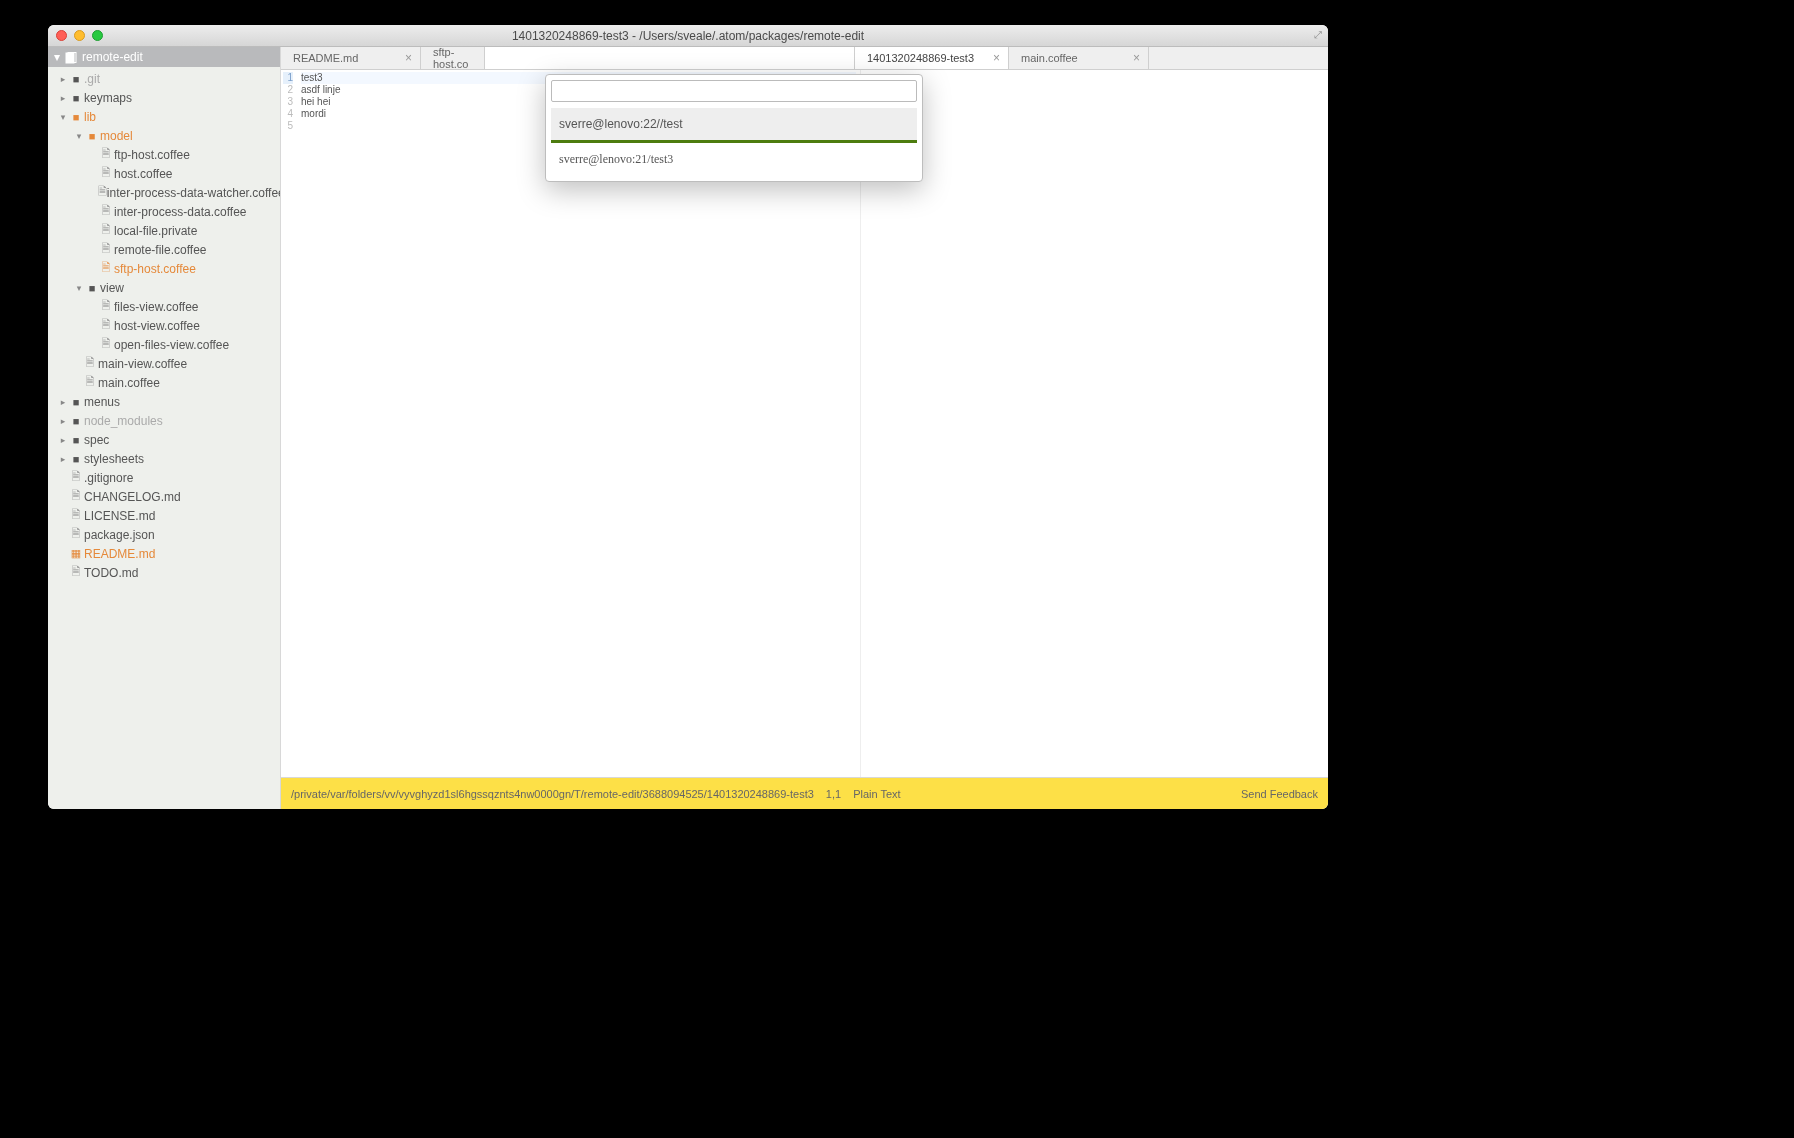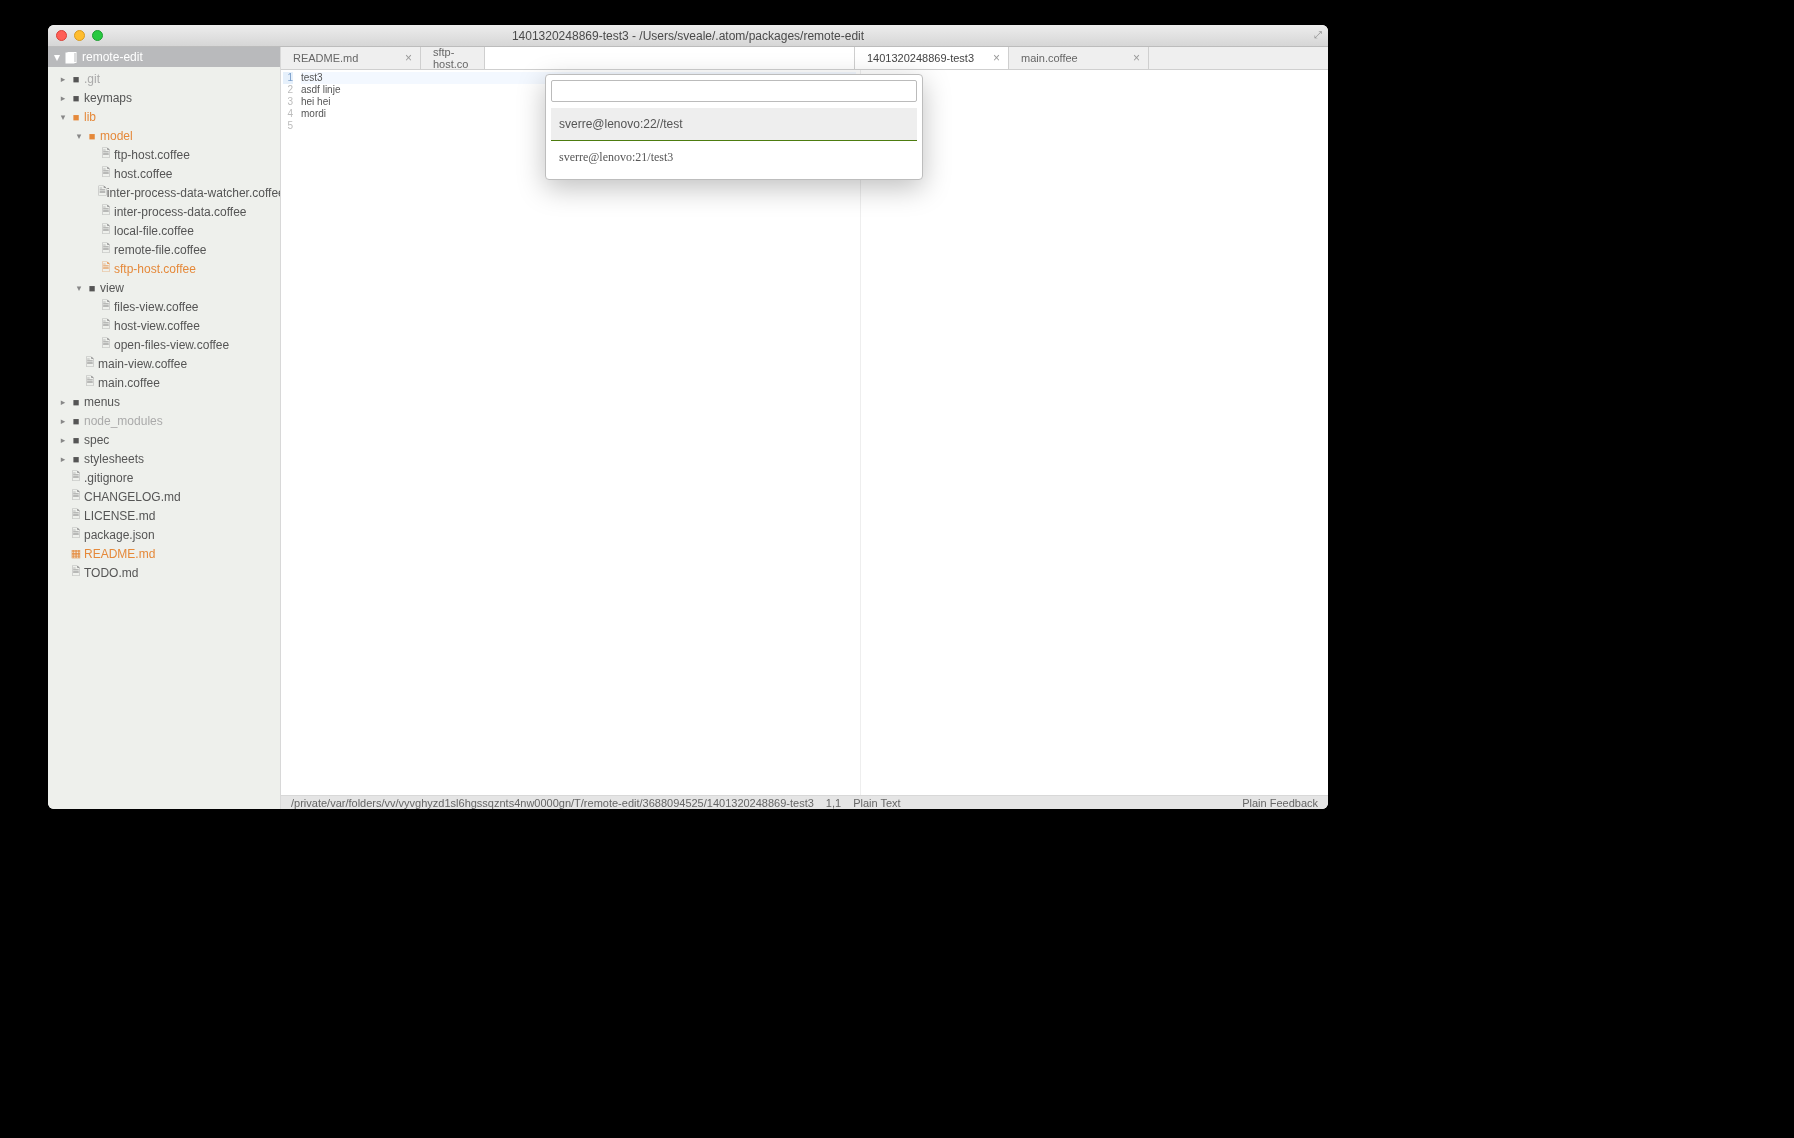--- a/index.html
+++ b/index.html
@@ -104,22 +104,22 @@
     font-family: Menlo, monospace;
     font-size: 10px;
     padding: 2px 4px;
     color: #555;
     flex: 1;
   }
   .code .line { height: 12px; line-height: 12px; white-space: pre; }
   .code .line.current { background: #f3f8ff; }
   .right-margin { width: 468px; border-left: 1px solid #eee; }
   .statusbar {
-    height: 14px;
-    background: #e5e5e5;
+    height: 32px;
+    background: #fde047;
     border-top: 1px solid #d8d8d8;
     display: flex;
     align-items: center;
     font-size: 11px;
     color: #666;
     padding: 0 10px;
     justify-content: space-between;
   }
   .status-left { display: flex; gap: 12px; align-items: center; }
   .palette {
@@ -140,21 +140,21 @@
     border-radius: 2px;
     padding: 2px 6px;
     font-size: 12px;
     outline: none;
   }
   .palette-list { margin-top: 6px; }
   .palette-item {
     padding: 9px 8px;
     font-size: 12px;
     color: #555;
-    border-bottom: 1px solid #4d7c0f;
+    border-bottom: 3px solid #4d7c0f;
   }
   .palette-item:last-child { border-bottom: none; font-family: Liberation Serif, serif; }
   .palette-item.selected { background: #eee; }
   svg.ficon { width: 12px; height: 12px; vertical-align: middle; }
 </style>
 </head>
 <body>
 
 <div class="window">
   <div class="titlebar">
@@ -217,21 +217,21 @@
         <div class="tree-row" style="padding-left:50px">
           <span class="icon file-icon">🗎</span>
           <span class="label">inter-process-data-watcher.coffee</span>
         </div>
         <div class="tree-row" style="padding-left:50px">
           <span class="icon file-icon">🗎</span>
           <span class="label">inter-process-data.coffee</span>
         </div>
         <div class="tree-row" style="padding-left:50px">
           <span class="icon file-icon">🗎</span>
-          <span class="label">local-file.coffee</span>
+          <span class="label">local-file.private</span>
         </div>
         <div class="tree-row" style="padding-left:50px">
           <span class="icon file-icon">🗎</span>
           <span class="label">remote-file.coffee</span>
         </div>
         <div class="tree-row active" style="padding-left:50px">
           <span class="icon">🗎</span>
           <span class="label">sftp-host.coffee</span>
         </div>
 
@@ -349,21 +349,21 @@
         </div>
         <div class="right-margin"></div>
       </div>
 
       <div class="statusbar">
         <div class="status-left">
           <span>/private/var/folders/vv/vyvghyzd1sl6hgssqznts4nw0000gn/T/remote-edit/3688094525/1401320248869-test3</span>
           <span>1,1</span>
           <span>Plain Text</span>
         </div>
-        <div>Plain Feedback</div>
+        <div>Send Feedback</div>
       </div>
     </div>
   </div>
 
   <div class="palette">
     <input class="palette-input" type="text" value="" style="">
     <div class="palette-list">
       <div class="palette-item selected">sverre@lenovo:22//test</div>
       <div class="palette-item">sverre@lenovo:21/test3</div>
     </div>

